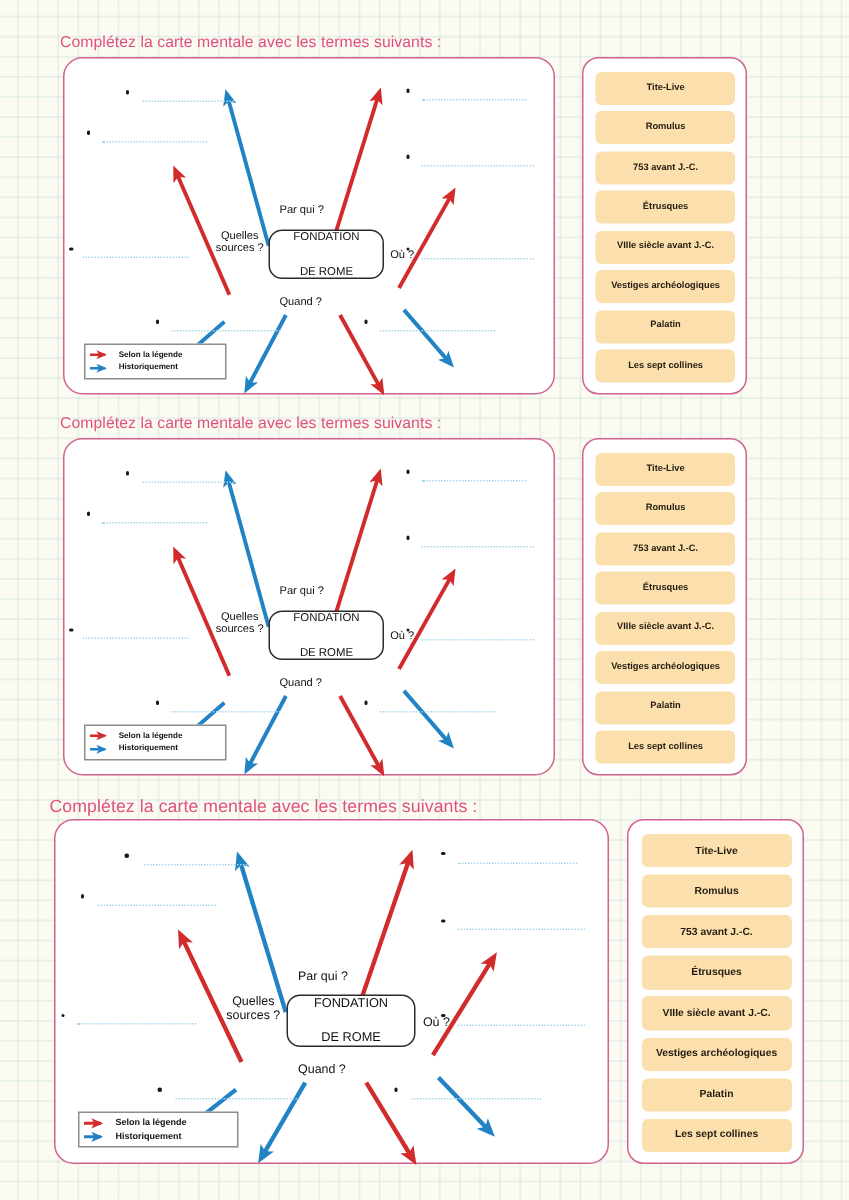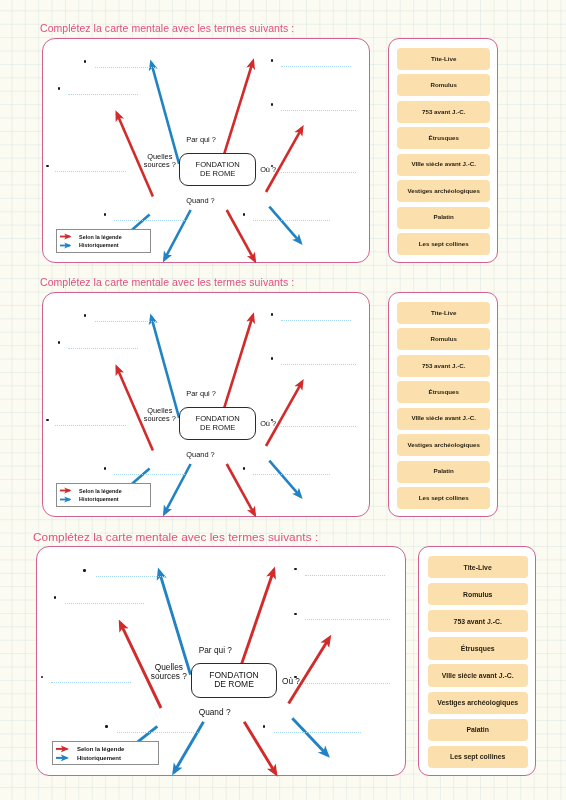--- a/index.html
+++ b/index.html
@@ -71,21 +71,21 @@
     height:0;
     border-top:1.2px dotted #a7d7ee;
   }
 
   .node{
     position:absolute;
     border:1.5px solid #2b2b2b;
     border-radius:9px;
     background:#fff;
     display:flex;flex-direction:column;
-    align-items:center;justify-content:center;
+    align-items:center;justify-content:space-between;
     color:#111;
     box-sizing:border-box;
     line-height:1.12;
   }
   .branch-label{
     position:absolute;
     color:#111;
     text-align:center;
     line-height:1.1;
     white-space:nowrap;

